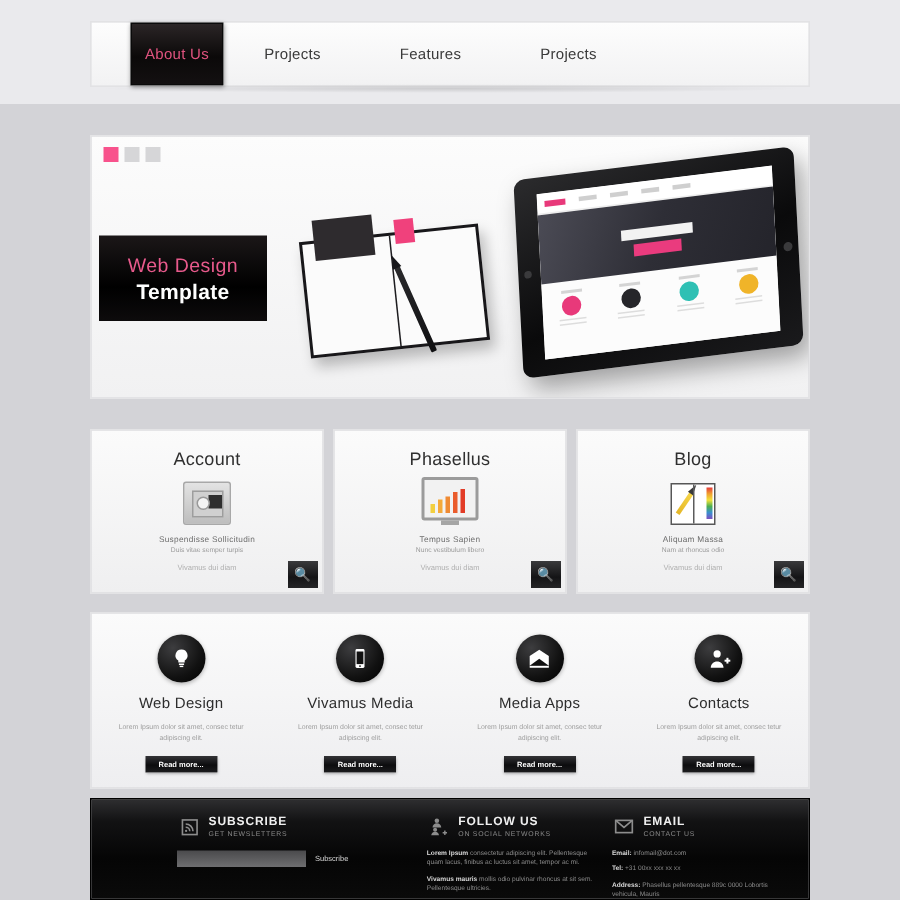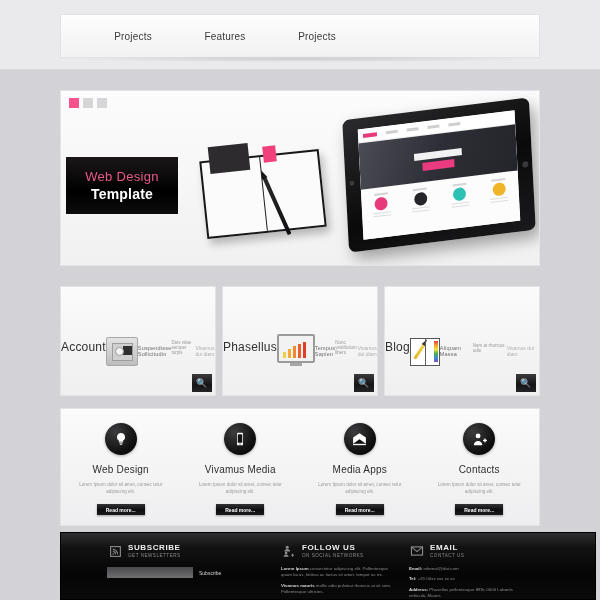--- a/index.html
+++ b/index.html
@@ -74,21 +74,21 @@
   .tcap{width:14px;height:2px;background:#d4d4d4;}
   .tcirc{width:13px;height:13px;border-radius:50%;}
   .tline{width:18px;height:1px;background:#ddd;}
   .thome{position:absolute;right:4px;top:50%;width:6px;height:6px;border-radius:50%;background:#3a3a3c;transform:translateY(-50%);}
   .thome2{position:absolute;left:4px;top:46%;width:5px;height:5px;border-radius:50%;background:#3a3a3c;}
 
   
   .cards{position:absolute;left:60px;top:286px;width:480px;height:110px;display:flex;gap:6px;}
   .card{flex:1;position:relative;background:linear-gradient(180deg,#fbfbfb 0%,#efeff0 100%);
         border:1px solid #e3e3e5;box-sizing:border-box;
-        display:flex;flex-direction:row;align-items:center;padding-top:12px;}
+        display:flex;flex-direction:column;align-items:center;padding-top:12px;}
   .card h3{margin:0;font-size:12px;font-weight:normal;color:#2f2f2f;letter-spacing:.2px;}
   .card-ico{margin-top:7px;height:30px;display:flex;align-items:flex-end;}
   .card-t1{margin-top:7px;font-size:5.5px;color:#6c6c6c;letter-spacing:.2px;}
   .card-t2{margin-top:1px;font-size:4.5px;color:#9a9a9a;}
   .card-t3{margin-top:7px;font-size:5px;color:#b0b0b0;}
   .mag{position:absolute;right:3px;bottom:3px;width:20px;height:18px;
        background:linear-gradient(180deg,#3a3a3c 0%,#141416 60%,#242426 100%);
        display:flex;align-items:center;justify-content:center;color:#fff;font-size:9px;cursor:pointer;}
 
   
@@ -119,23 +119,23 @@
      display:flex;align-items:center;justify-content:center;box-shadow:0 1px 3px rgba(0,0,0,.3);}
   .svc-circ svg{display:block;}
   .svc-title{margin-top:9px;font-size:10px;color:#2d2d2d;letter-spacing:.2px;}
   .svc-txt{margin-top:6px;font-size:4.6px;color:#9d9d9d;text-align:center;line-height:7px;width:86px;}
   .readmore{margin-top:9px;width:48px;height:11px;
      background:linear-gradient(180deg,#333336 0%,#0c0c0e 55%,#1c1c1e 100%);
      color:#fff;font-size:5px;font-weight:bold;display:flex;align-items:center;justify-content:center;
      cursor:pointer;box-shadow:0 1px 2px rgba(0,0,0,.35);}
 
   
-  .footer{position:absolute;left:60px;top:532px;width:536px;height:68px;
+  .footer{position:absolute;left:60px;top:532px;width:480px;height:68px;
      background:linear-gradient(180deg,#2e2e30 0%,#121213 22%,#050505 60%,#0a0a0a 100%);
-     border:1px solid #000;box-sizing:border-box;display:flex;padding:10px 0 0 4px;}
+     border:1px solid #000;box-sizing:border-box;display:flex;padding:10px 0 0 15px;}
   .fcol{position:relative;}
   .fcol.c1{width:210px;}
   .fcol.c2{width:130px;}
   .fcol.c3{width:140px;}
   .fhead{display:flex;align-items:center;gap:5px;}
   .fico{width:16px;height:16px;display:flex;align-items:center;justify-content:center;color:#8d8d8d;}
   .fh1{color:#efefef;font-size:8px;font-weight:bold;letter-spacing:.6px;line-height:9px;}
   .fh2{color:#8a8a8a;font-size:4.6px;letter-spacing:.5px;line-height:7px;}
   .sub-row{margin-top:8px;margin-left:42px;display:flex;align-items:center;gap:6px;}
   .sub-input{width:82px;height:9px;background:linear-gradient(180deg,#4a4a4c,#6e6e70);border:none;}
@@ -147,20 +147,23 @@
   .c2 .fhead,.c2 .fbody{margin-left:6px;}
   .c3 .fhead,.c3 .fbody{margin-left:4px;}
 </style>
 </head>
 <body>
 
 <div class="page">
 
   <div class="nav">
     <div class="nav-spacer"></div>
+    <div class="nav-item active">
+        <span>About Us</span>
+      </div>
     <div class="nav-item plain">
         <span>Projects</span>
       </div>
     <div class="nav-item plain">
         <span>Features</span>
       </div>
     <div class="nav-item plain">
         <span>Projects</span>
       </div>
   </div>

